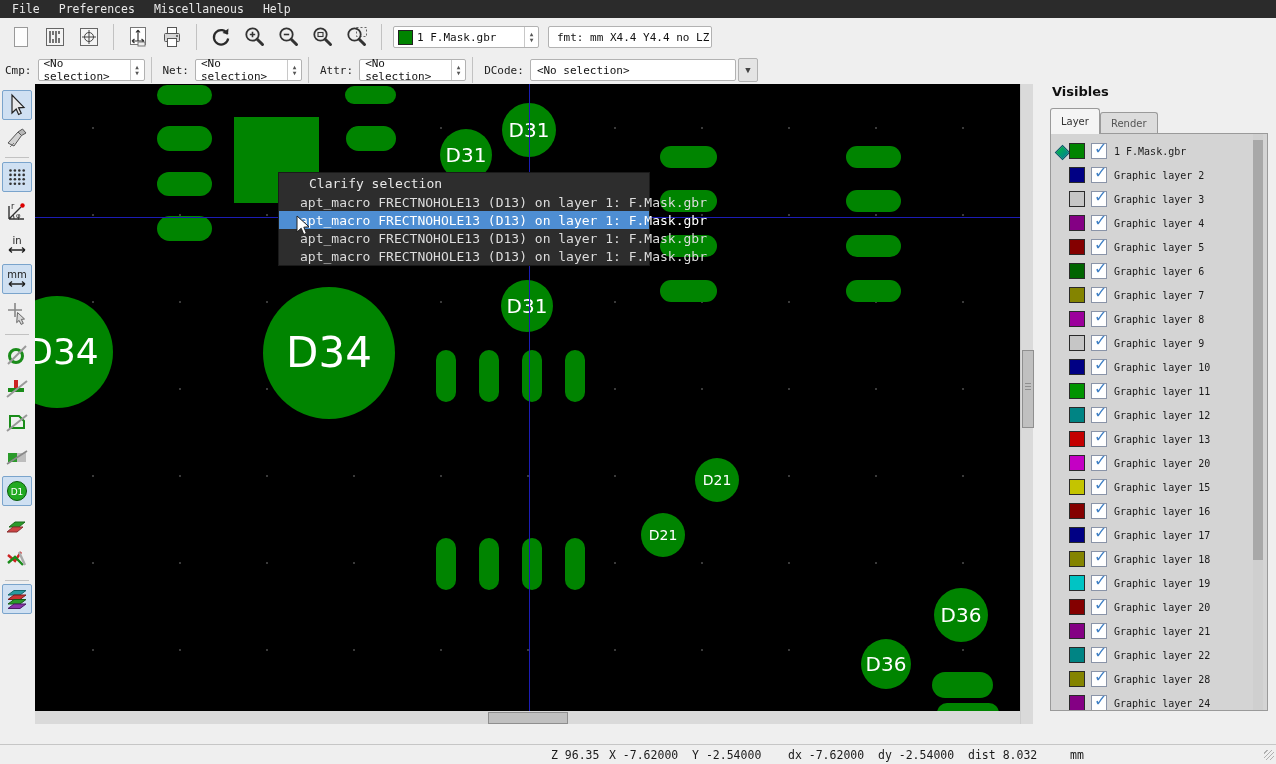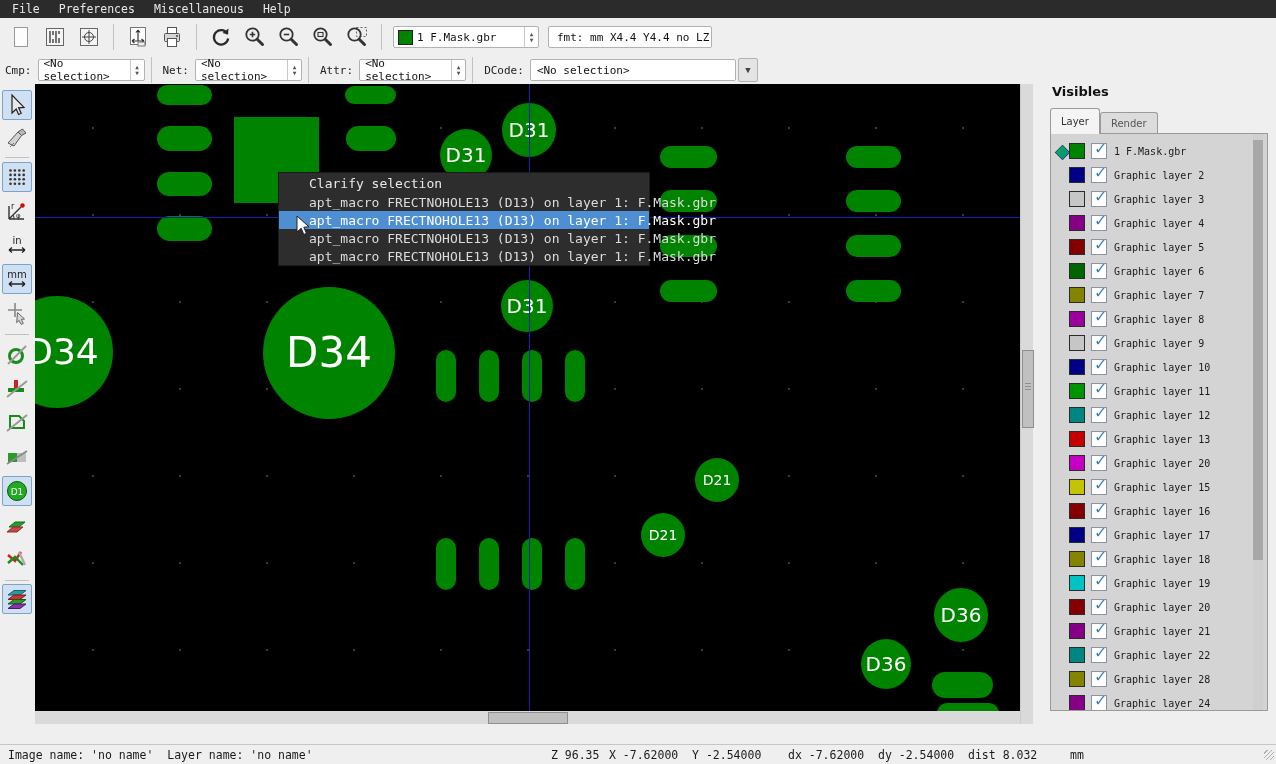--- a/index.html
+++ b/index.html
@@ -40,21 +40,21 @@
   .gdot{position:absolute;width:2px;height:2px;background:#3a3a3a;}
   .xline,.yline{position:absolute;background:#1c1cb4;z-index:3;}
   .xline{width:1px;top:0;bottom:0;}
   .yline{height:1px;left:0;right:0;}
   .pad{position:absolute;display:flex;align-items:center;justify-content:center;z-index:2;}
   .pad span{color:#fff;font-family:"DejaVu Sans",sans-serif;line-height:1;}
   
   .ctxmenu{position:absolute;z-index:10;background:#2d2d2d;border:1px solid #1a1a1a;
            font-size:13px;color:#dcdcdc;}
   .ctxtitle{height:20px;display:flex;align-items:center;padding-left:30px;color:#e8e8e8;}
-  .ctxitem{height:18px;display:flex;align-items:center;padding-left:30px;white-space:pre;}
+  .ctxitem{height:18px;display:flex;align-items:center;padding-left:21px;white-space:pre;}
   .ctxitem.hl{background:#4e8ed3;color:#fff;}
   .cursor{position:absolute;z-index:12;}
   
   .vscroll{position:absolute;left:1020px;top:84px;width:13px;height:640px;background:#dadada;border-left:1px solid #cccccc;box-sizing:border-box;}
   .vthumb{position:absolute;left:1px;top:266px;width:10px;height:76px;background:#c0c0c0;border:1px solid #8f8f8f;}
   .hscroll{position:absolute;left:35px;top:711px;width:985px;height:13px;background:#dadada;}
   .hthumb{position:absolute;left:453px;top:1px;width:78px;height:10px;background:#c0c0c0;border:1px solid #8f8f8f;}
   .grip{display:block;margin:2px auto;width:6px;border-top:1px solid #8f8f8f;}
   
   .rpanel{position:absolute;left:1046px;top:84px;width:230px;height:660px;font-family:"DejaVu Sans",sans-serif;}
@@ -723,21 +723,20 @@
           </div>
           <div class="llabel">1 F.Mask.gbr</div>
         </div>
       <div class="lscrolltrack">
         <div class="lscrollthumb"></div>
       </div>
     </div>
   </div>
 
   <div class="statusbar">
-    <span style="left:8px">Image name: 'no name'  Layer name: 'no name'</span>
     <span style="left:551px">Z 96.35</span>
     <span style="left:609px">X -7.62000  Y -2.54000</span>
     <span style="left:788px">dx -7.62000  dy -2.54000  dist 8.032</span>
     <span style="left:1070px">mm</span>
     <div class="sgrip"></div>
   </div>
 
 </div>
 
 </body></html>

